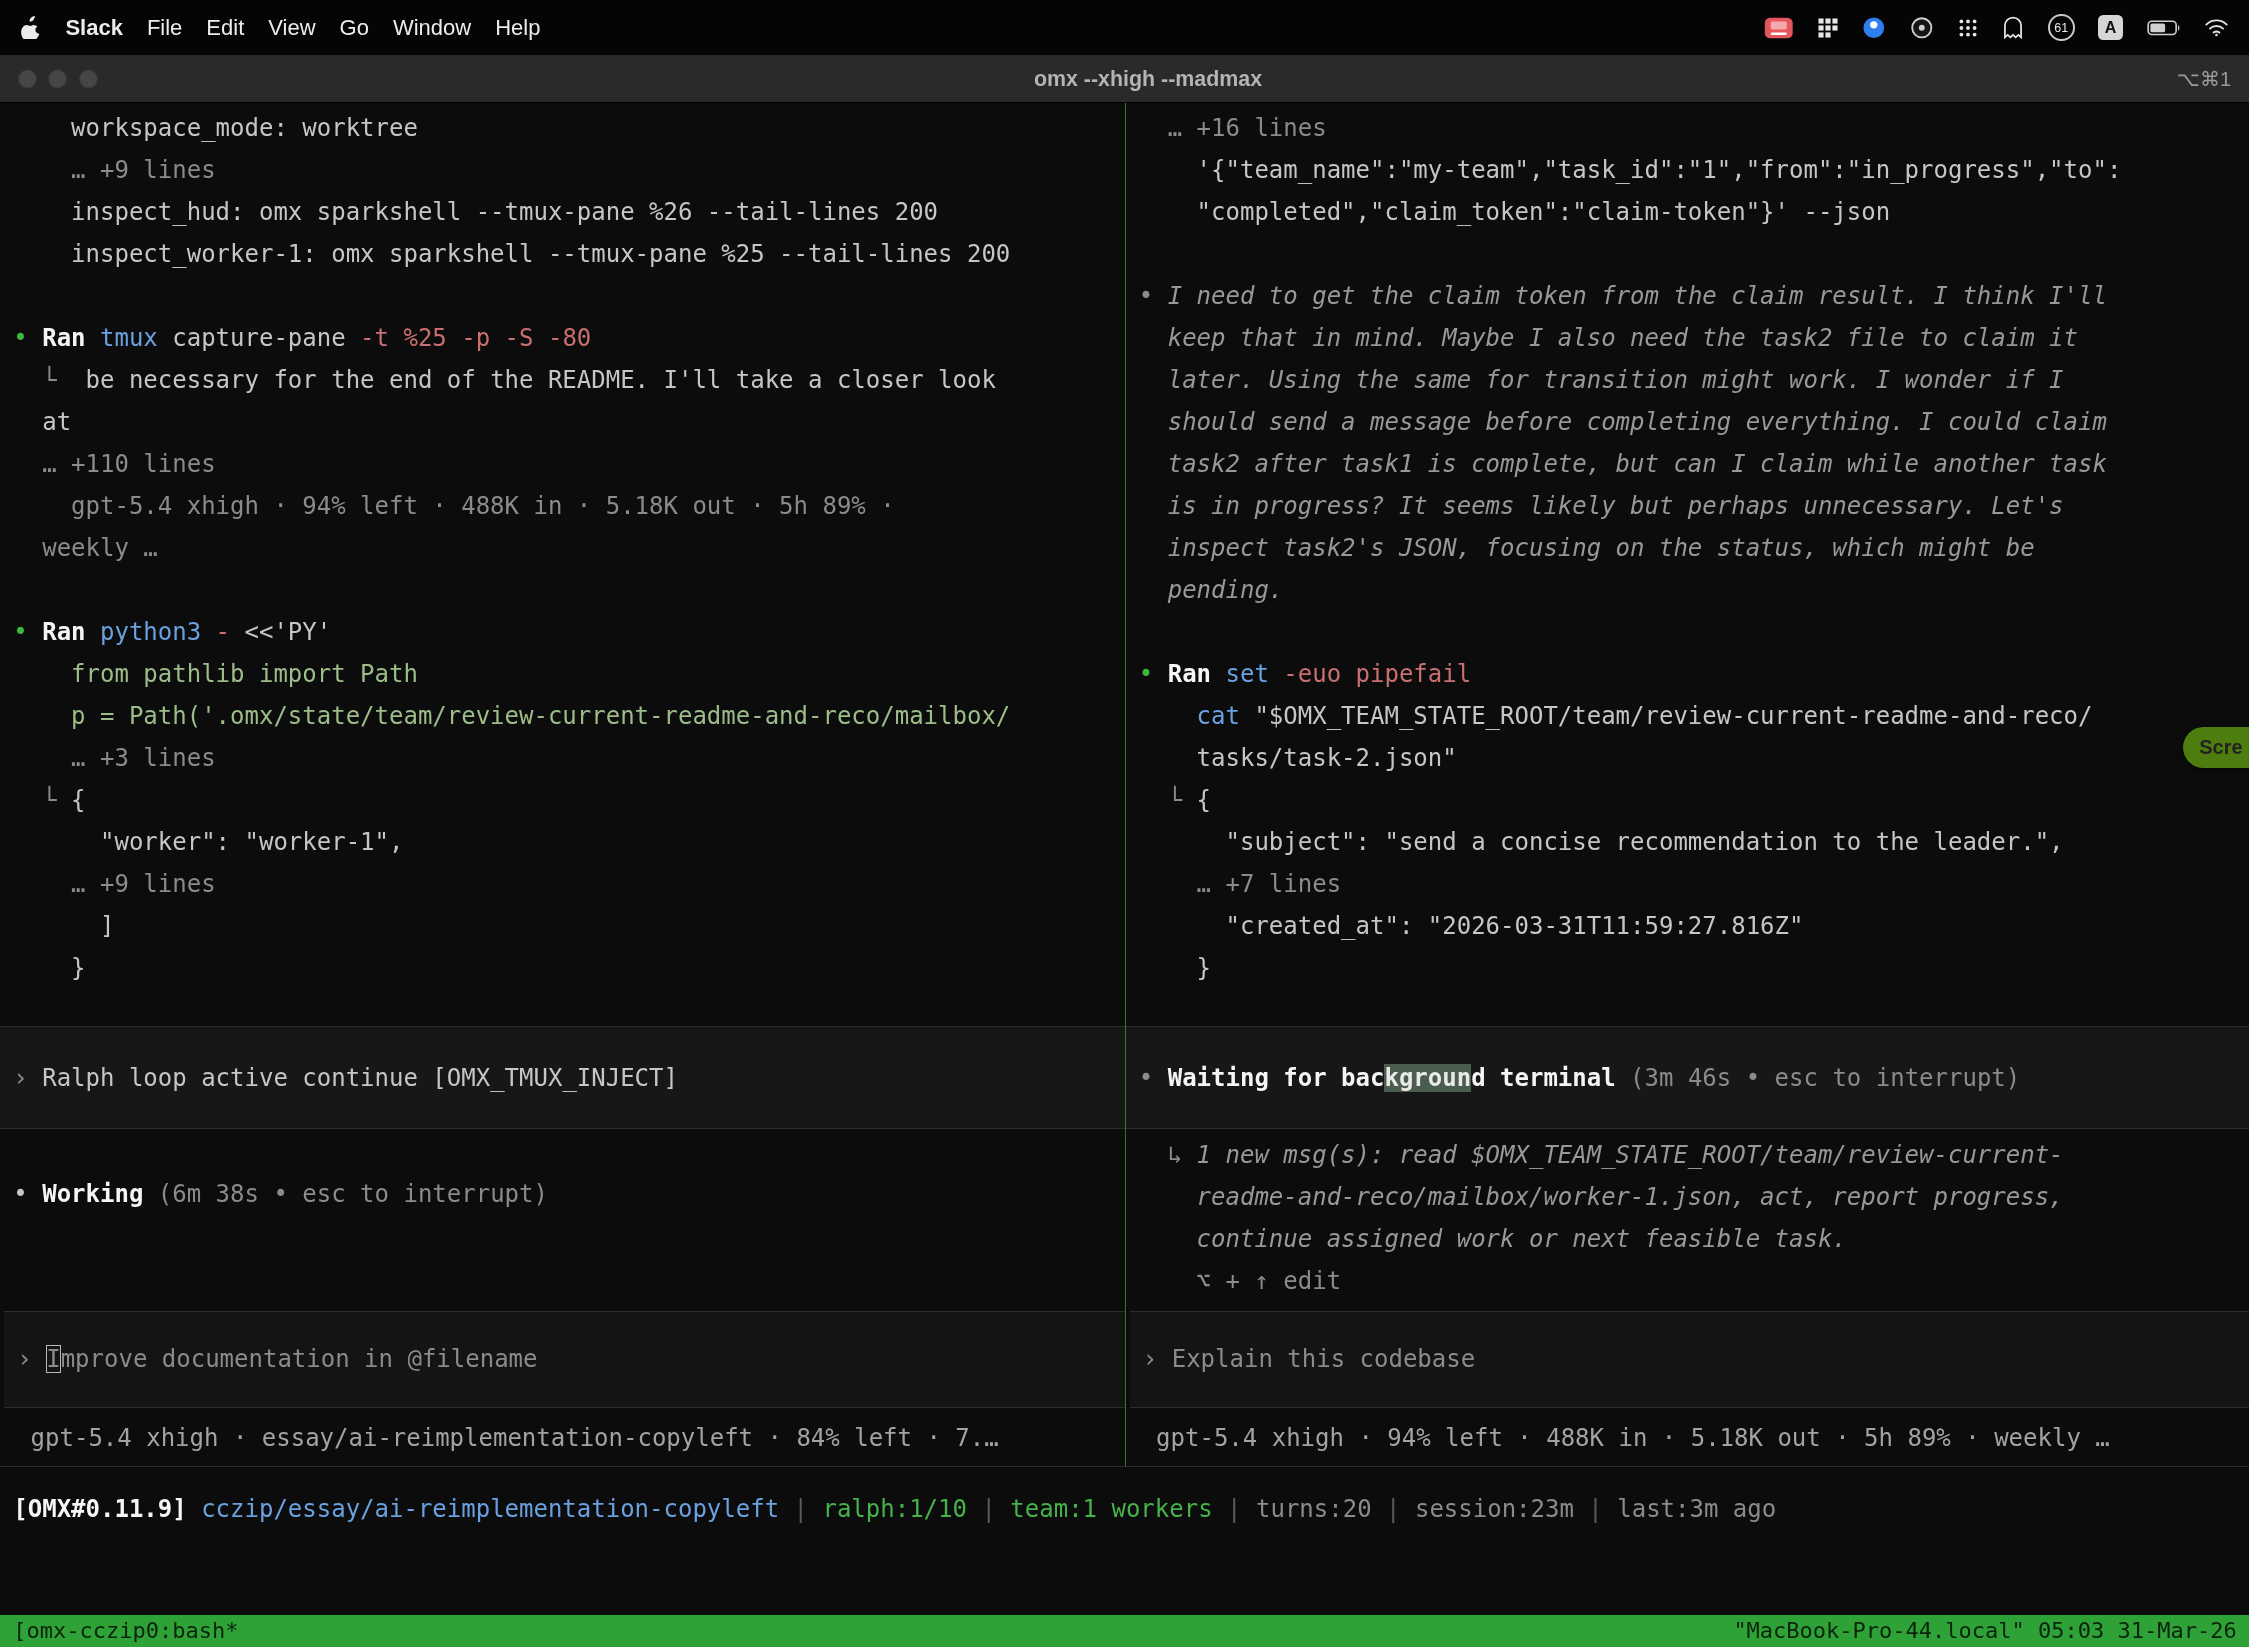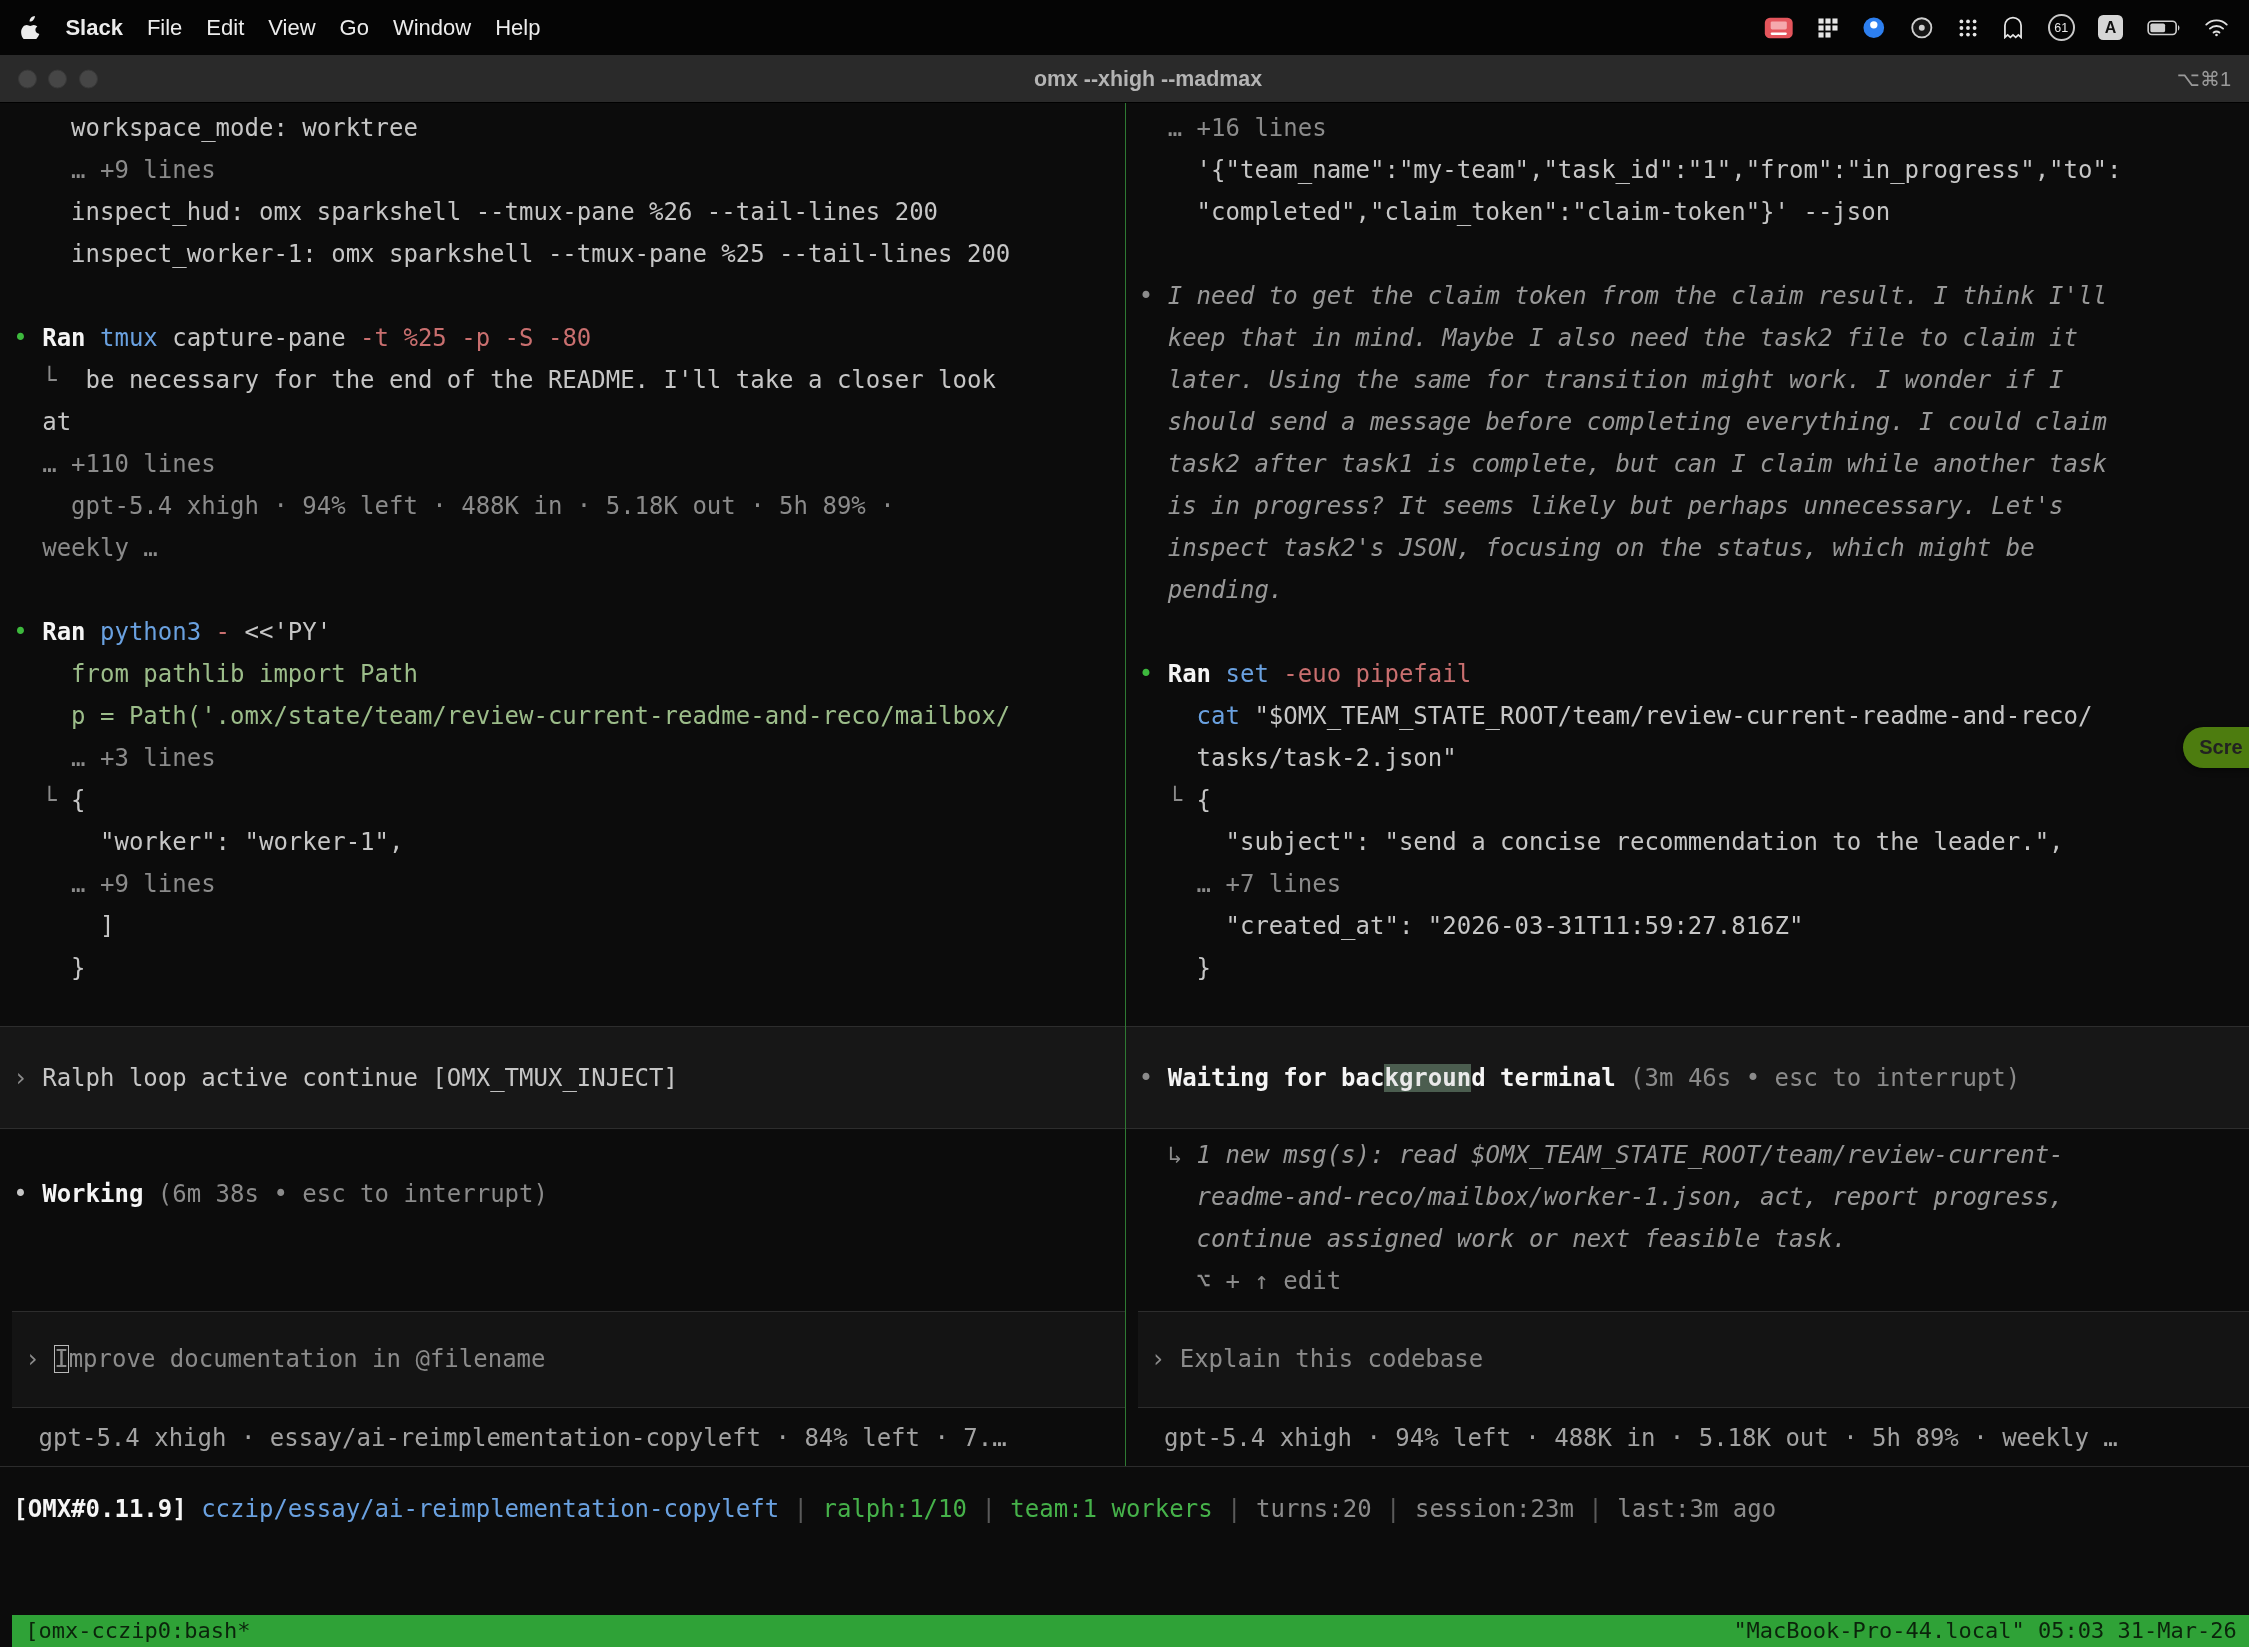--- a/index.html
+++ b/index.html
@@ -24,41 +24,41 @@
 
   
   .terminal{position:relative;height:1544px;background:#0c0c0c;font-family:"DejaVu Sans Mono",monospace;font-size:24px;line-height:42px;color:#c6c6c6;}
   .panes{display:flex;height:1364px;border-bottom:0.7px solid #2c2c2c;box-sizing:border-box;}
   .pane{flex:1 1 0;position:relative;padding:4.4px 0 0 13.3px;box-sizing:border-box;overflow:hidden;}
   .pane.right{border-left:1.5px solid #2f7a33;}
   .tl{white-space:pre;min-height:42px;}
   .band{margin:37px 0 0 -13.3px;padding:29.5px 0 29.5px 13.3px;background:#171717;border-top:0.7px solid #2d2d2d;border-bottom:0.7px solid #2d2d2d;}
   .working{margin-top:44px;}
   .afterband{margin-top:4.4px;}
-  .pane-footer{position:absolute;left:12px;right:0;bottom:0;}
+  .pane-footer{position:absolute;left:4px;right:0;bottom:0;}
   .input-band{background:#141414;border-top:0.7px solid #2d2d2d;border-bottom:0.7px solid #2d2d2d;padding:26.6px 0 26.6px 13.3px;}
   .pane-status{margin:8.9px 0 7.4px 0;padding-left:26.6px;color:#a3a3a3;white-space:pre;}
   .omx-line{margin-top:20.7px;padding-left:13.3px;white-space:pre;}
 
   
   .s-b{color:#f5f5f5;font-weight:bold;}
   .s-dim{color:#8b8b8b;}
   .s-it{color:#989898;font-style:italic;}
   .s-blu{color:#6aa1e0;}
   .s-red{color:#c96f6f;}
   .s-grn{color:#9cbd8a;margin-top:44px;}
   .s-gbul{color:#3db93d;}
   .s-dbul{color:#8b8b8b;}
   .s-grn2{color:#46b24a;}
   .s-sep{color:#5a5a5a;}
   .s-hl{background:#4b5d4f;color:#e9e9e9;}
   .s-cur{outline:1.5px solid #b9b9b9;outline-offset:-1.5px;}
 
   
-  .tmux-bar{position:absolute;left:12px;right:0;bottom:0;height:32px;background:#2fa237;color:#0b240b;display:flex;justify-content:space-between;align-items:center;padding:0 13.3px;font-family:"DejaVu Sans Mono",monospace;font-size:22px;box-sizing:border-box;}
+  .tmux-bar{position:absolute;left:0;right:0;bottom:0;height:32px;background:#2fa237;color:#0b240b;display:flex;justify-content:space-between;align-items:center;padding:0 13.3px;font-family:"DejaVu Sans Mono",monospace;font-size:22px;box-sizing:border-box;}
 
   
   .overlay-btn{position:absolute;top:727px;right:0;height:41px;background:#4d7c0f;color:#222;border-radius:20.7px 0 0 20.7px;display:flex;align-items:center;padding:0 7.4px 0 16px;font-size:20px;font-weight:600;box-shadow:0 1.5px 5.9px rgba(0,0,0,.6);z-index:40;}
 </style>
 </head>
 <body>
 
 <div class="menubar">
   <div class="menu-left">
     <span class="apple">

